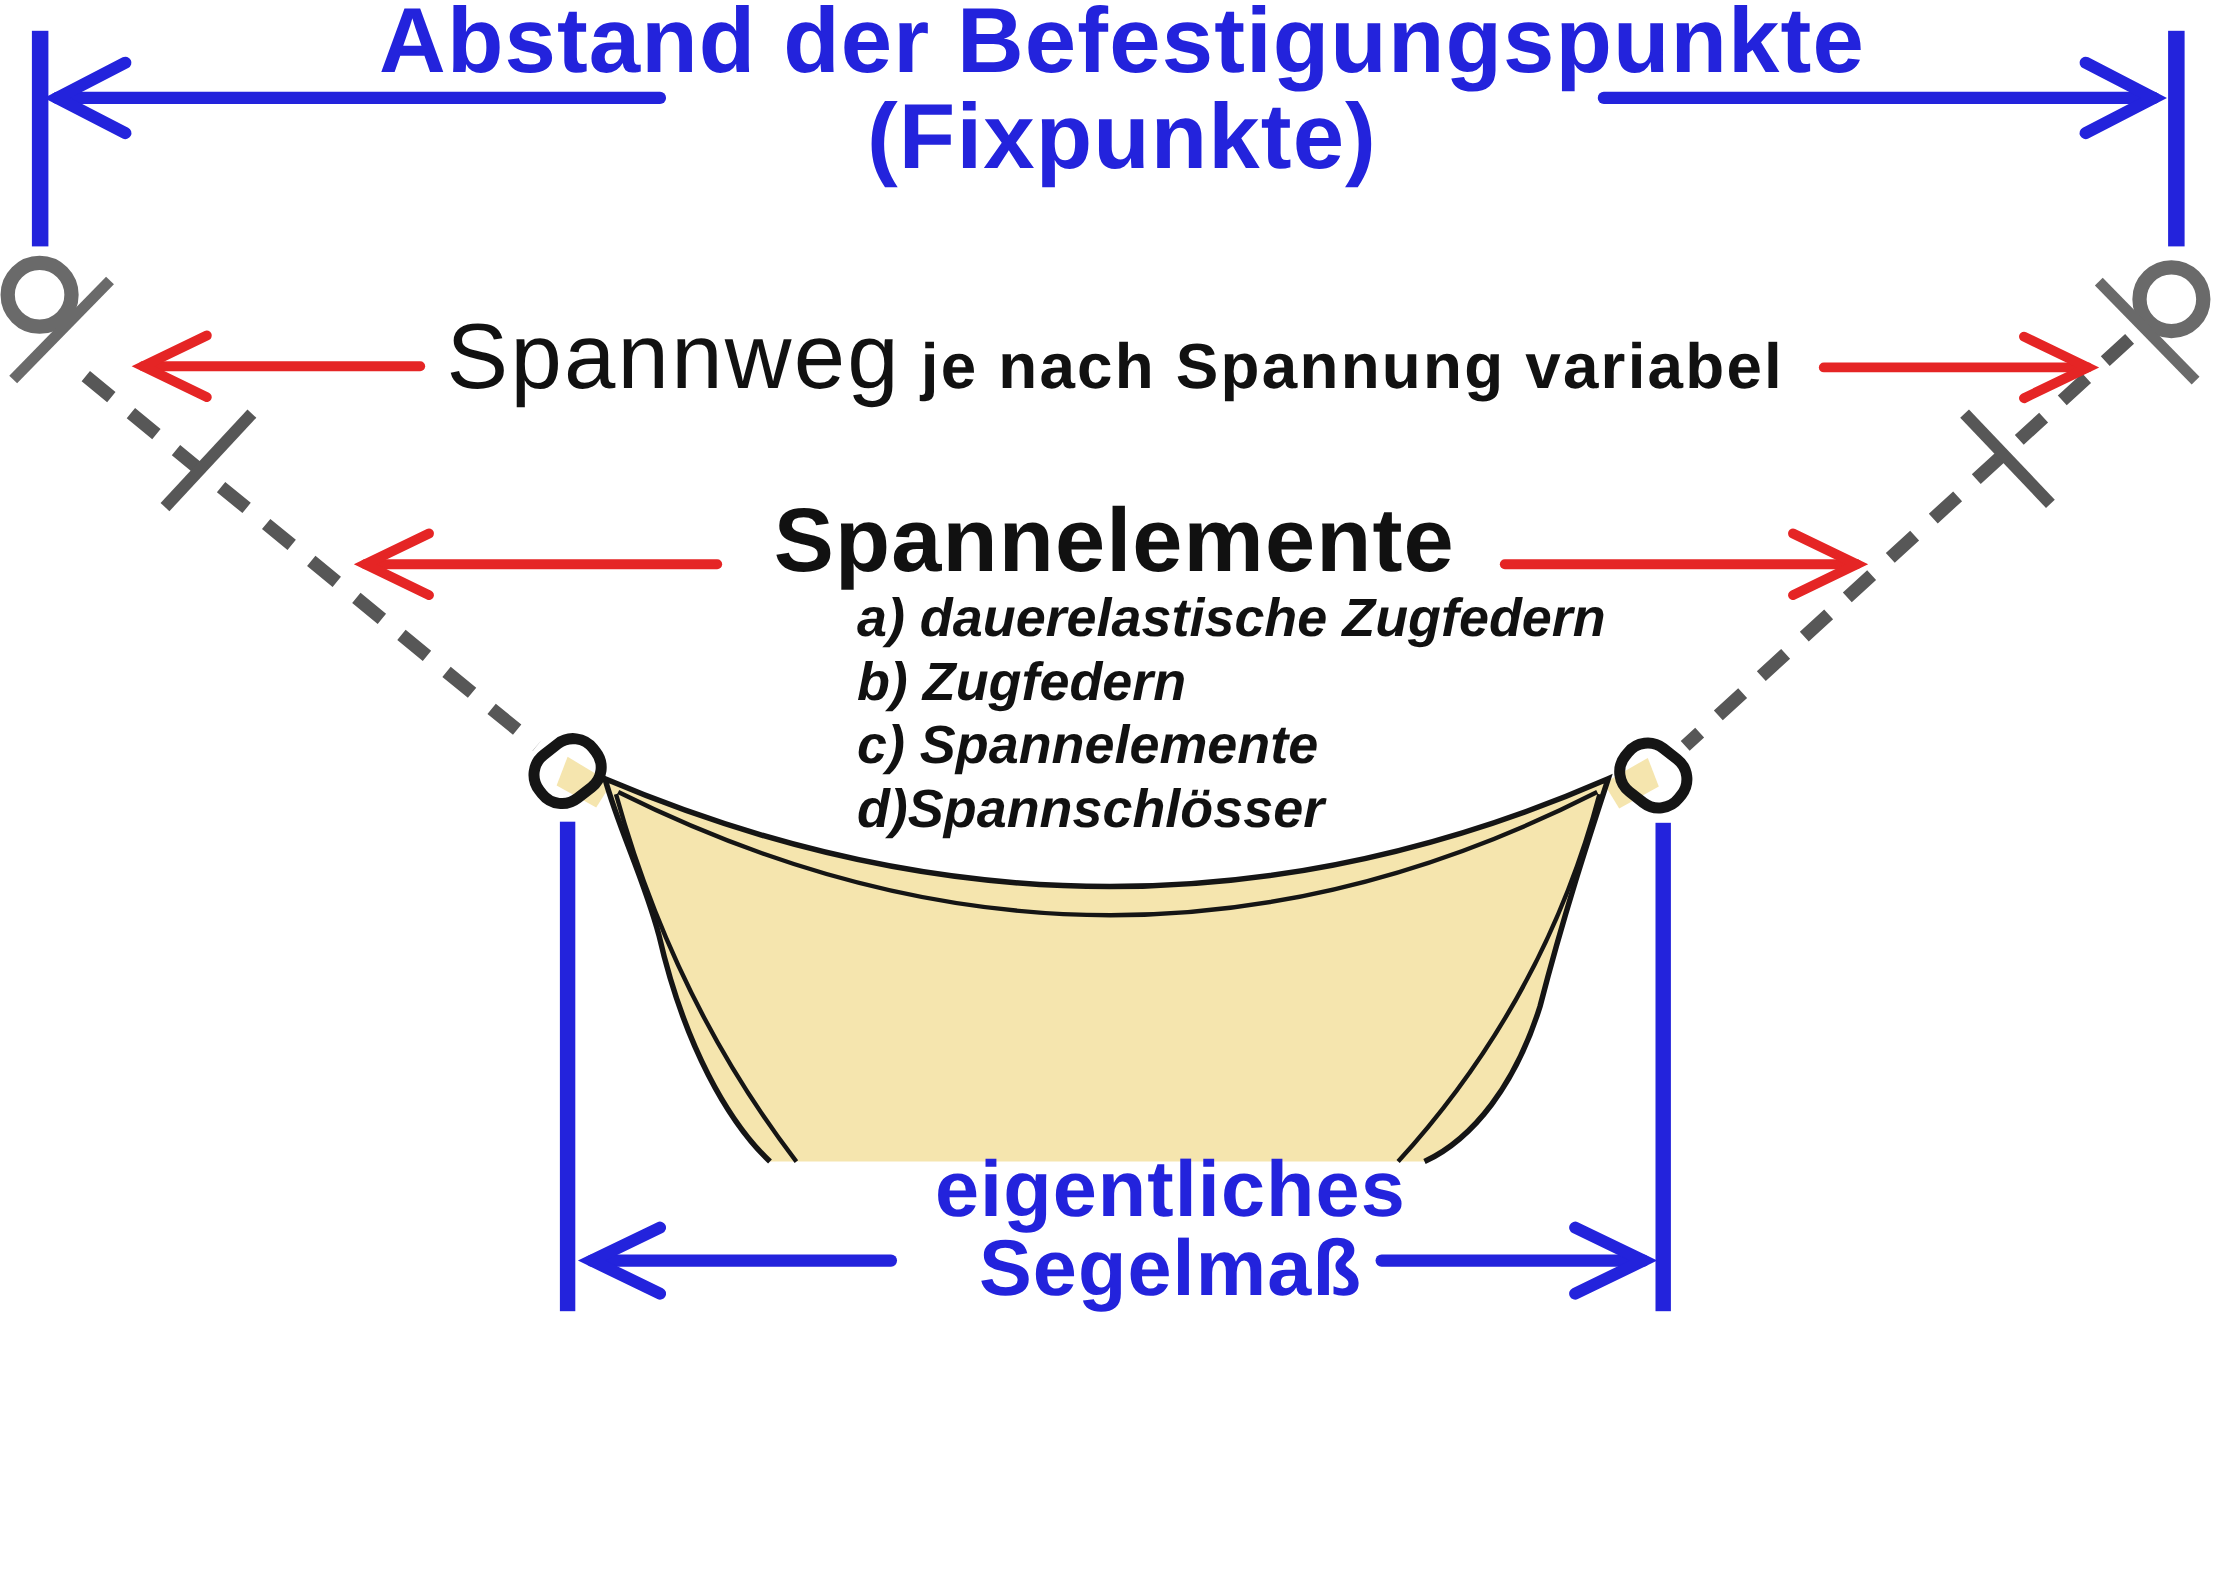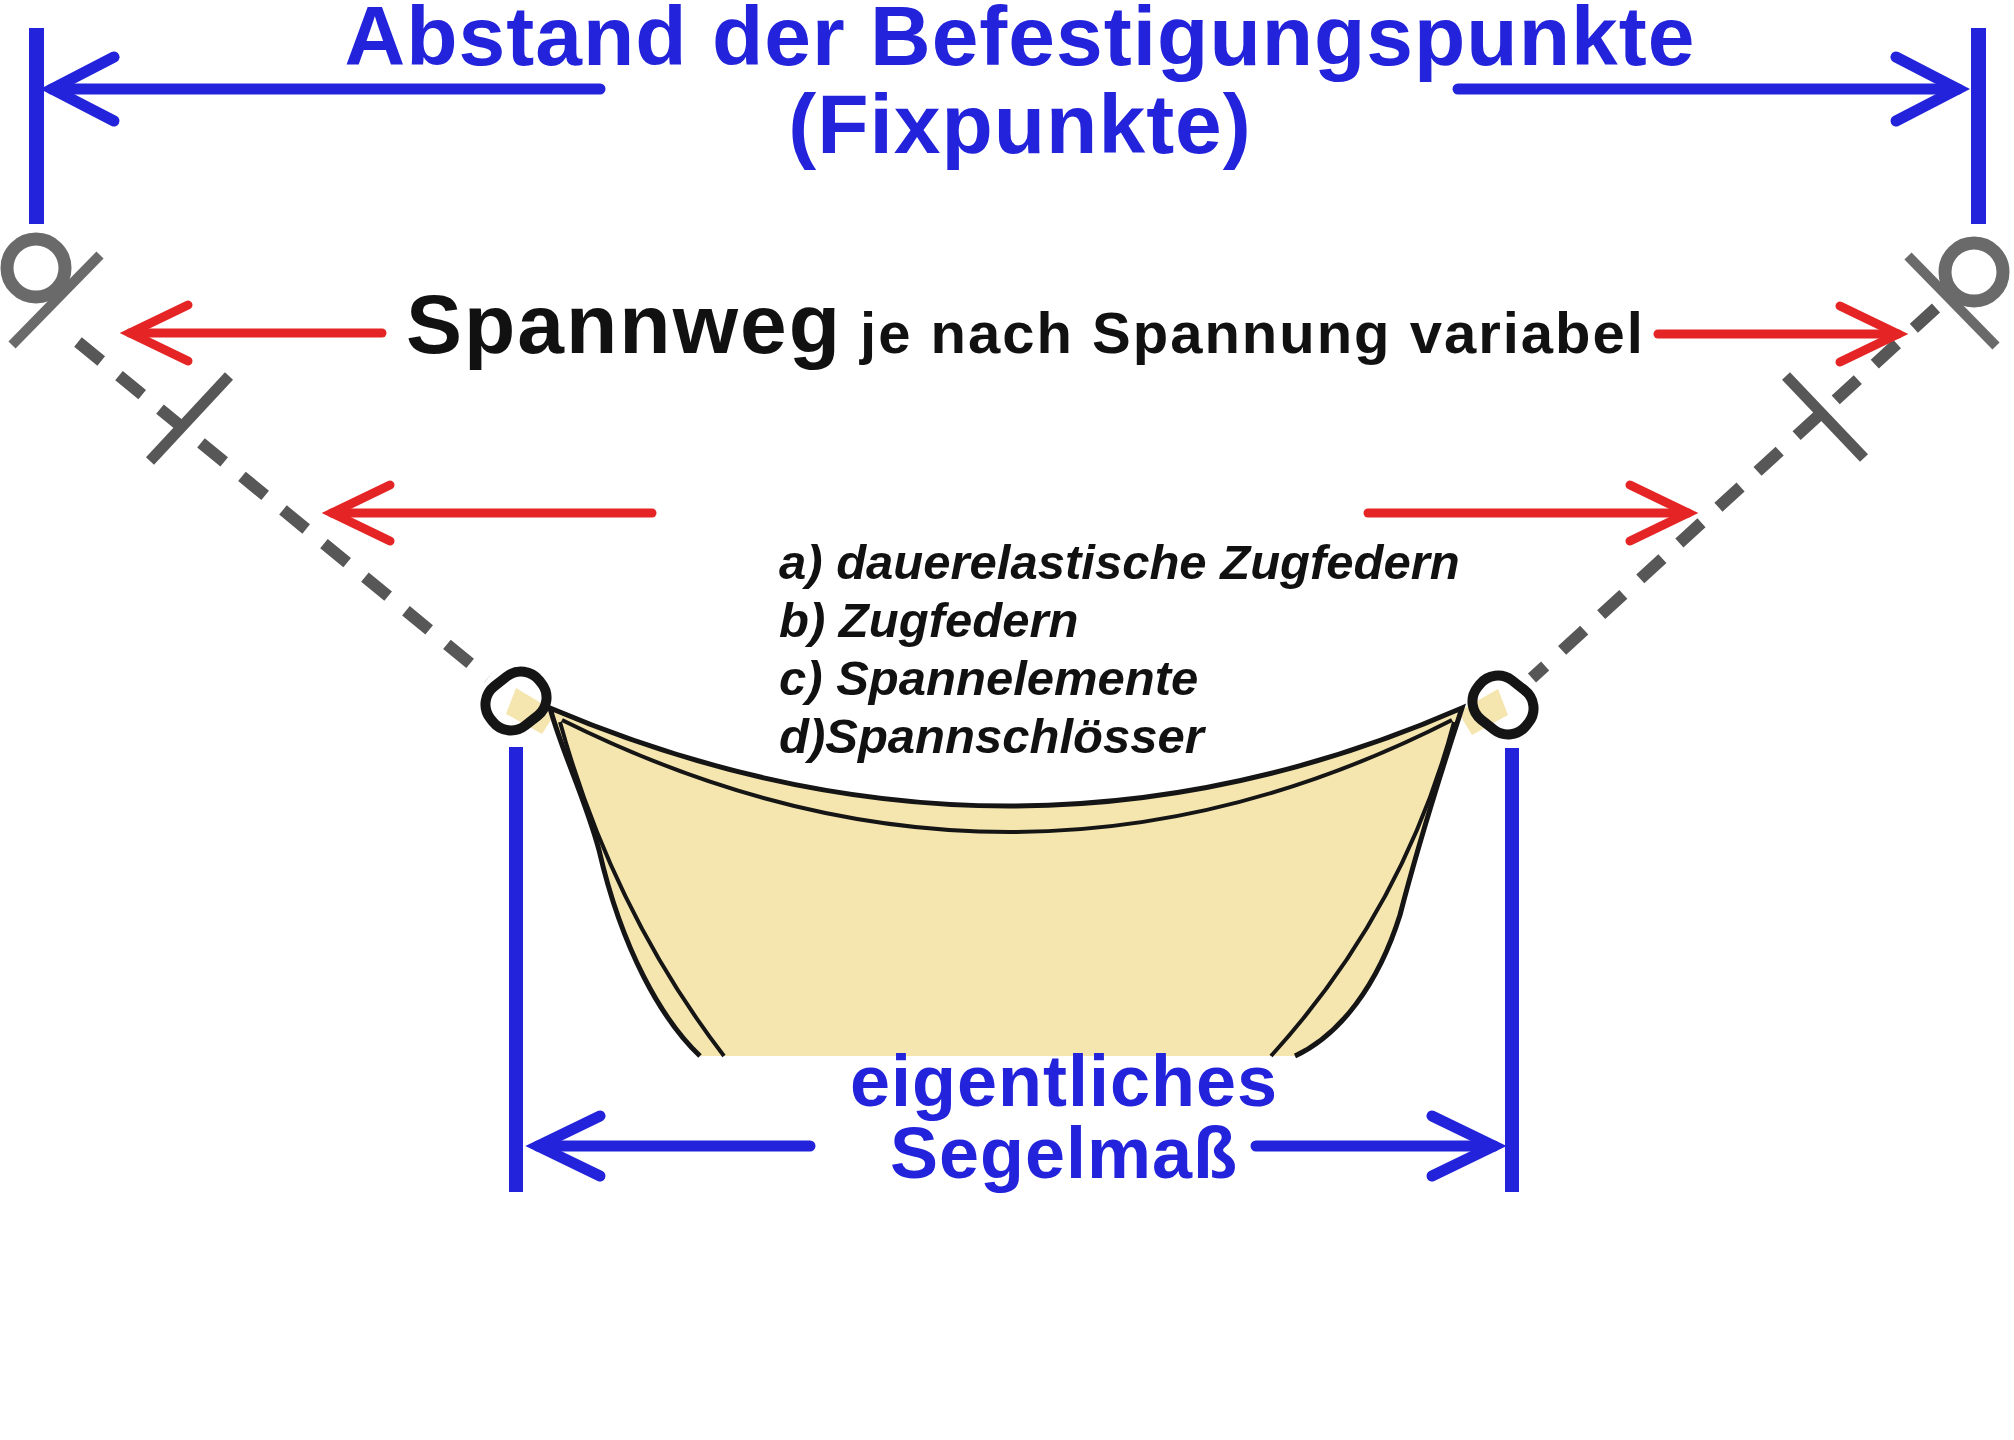--- a/index.html
+++ b/index.html
@@ -17,21 +17,21 @@
   .s-dash{stroke:var(--gray-dash);fill:none;}
   .s-ring{stroke:var(--gray-ring);fill:none;}
   .sail-fill{fill:var(--sail-fill);stroke:none;}
   .sail-edge{fill:none;stroke:var(--outline);}
   .dring{fill:none;stroke:var(--outline);}
 
   .txt{position:absolute;white-space:nowrap;}
   .title{left:1020px;top:-8px;transform:translateX(-50%);text-align:center;
          color:var(--blue);font-weight:bold;font-size:84px;line-height:88px;letter-spacing:1px;}
   .spannweg-row{left:406px;top:282px;display:flex;align-items:baseline;gap:18px;color:var(--text-black);}
-  .spannweg-label{font-weight:bold;font-size:84px;line-height:84px;letter-spacing:2px;}
+  .spannweg-label{font-weight:normal;font-size:84px;line-height:84px;letter-spacing:2px;}
   .spannweg-note{font-weight:bold;font-size:58px;letter-spacing:2px;}
   .spannelemente-title{left:1013px;top:451px;transform:translateX(-50%);
          color:var(--text-black);font-weight:bold;font-size:82px;line-height:82px;letter-spacing:1px;}
   .spann-list{left:779px;top:533px;color:var(--text-black);
          font-weight:bold;font-style:italic;font-size:49px;line-height:58px;}
   .segel-label{left:1064px;top:1045px;transform:translateX(-50%);text-align:center;
          color:var(--blue);font-weight:bold;font-size:72px;line-height:72px;letter-spacing:1px;}
 </style>
 </head>
 <body>
@@ -124,20 +124,21 @@
   <div class="txt title">
     <div>Abstand der Befestigungspunkte</div>
     <div>(Fixpunkte)</div>
   </div>
 
   <div class="txt spannweg-row">
     <span class="spannweg-label">Spannweg</span>
     <span class="spannweg-note">je nach Spannung variabel</span>
   </div>
 
+  <div class="txt spannelemente-title">Spannelemente</div>
 
   <div class="txt spann-list">
     <div>a) dauerelastische Zugfedern</div>
     <div>b) Zugfedern</div>
     <div>c) Spannelemente</div>
     <div>d)Spannschlösser</div>
   </div>
 
   <div class="txt segel-label">
     <div>eigentliches</div>

